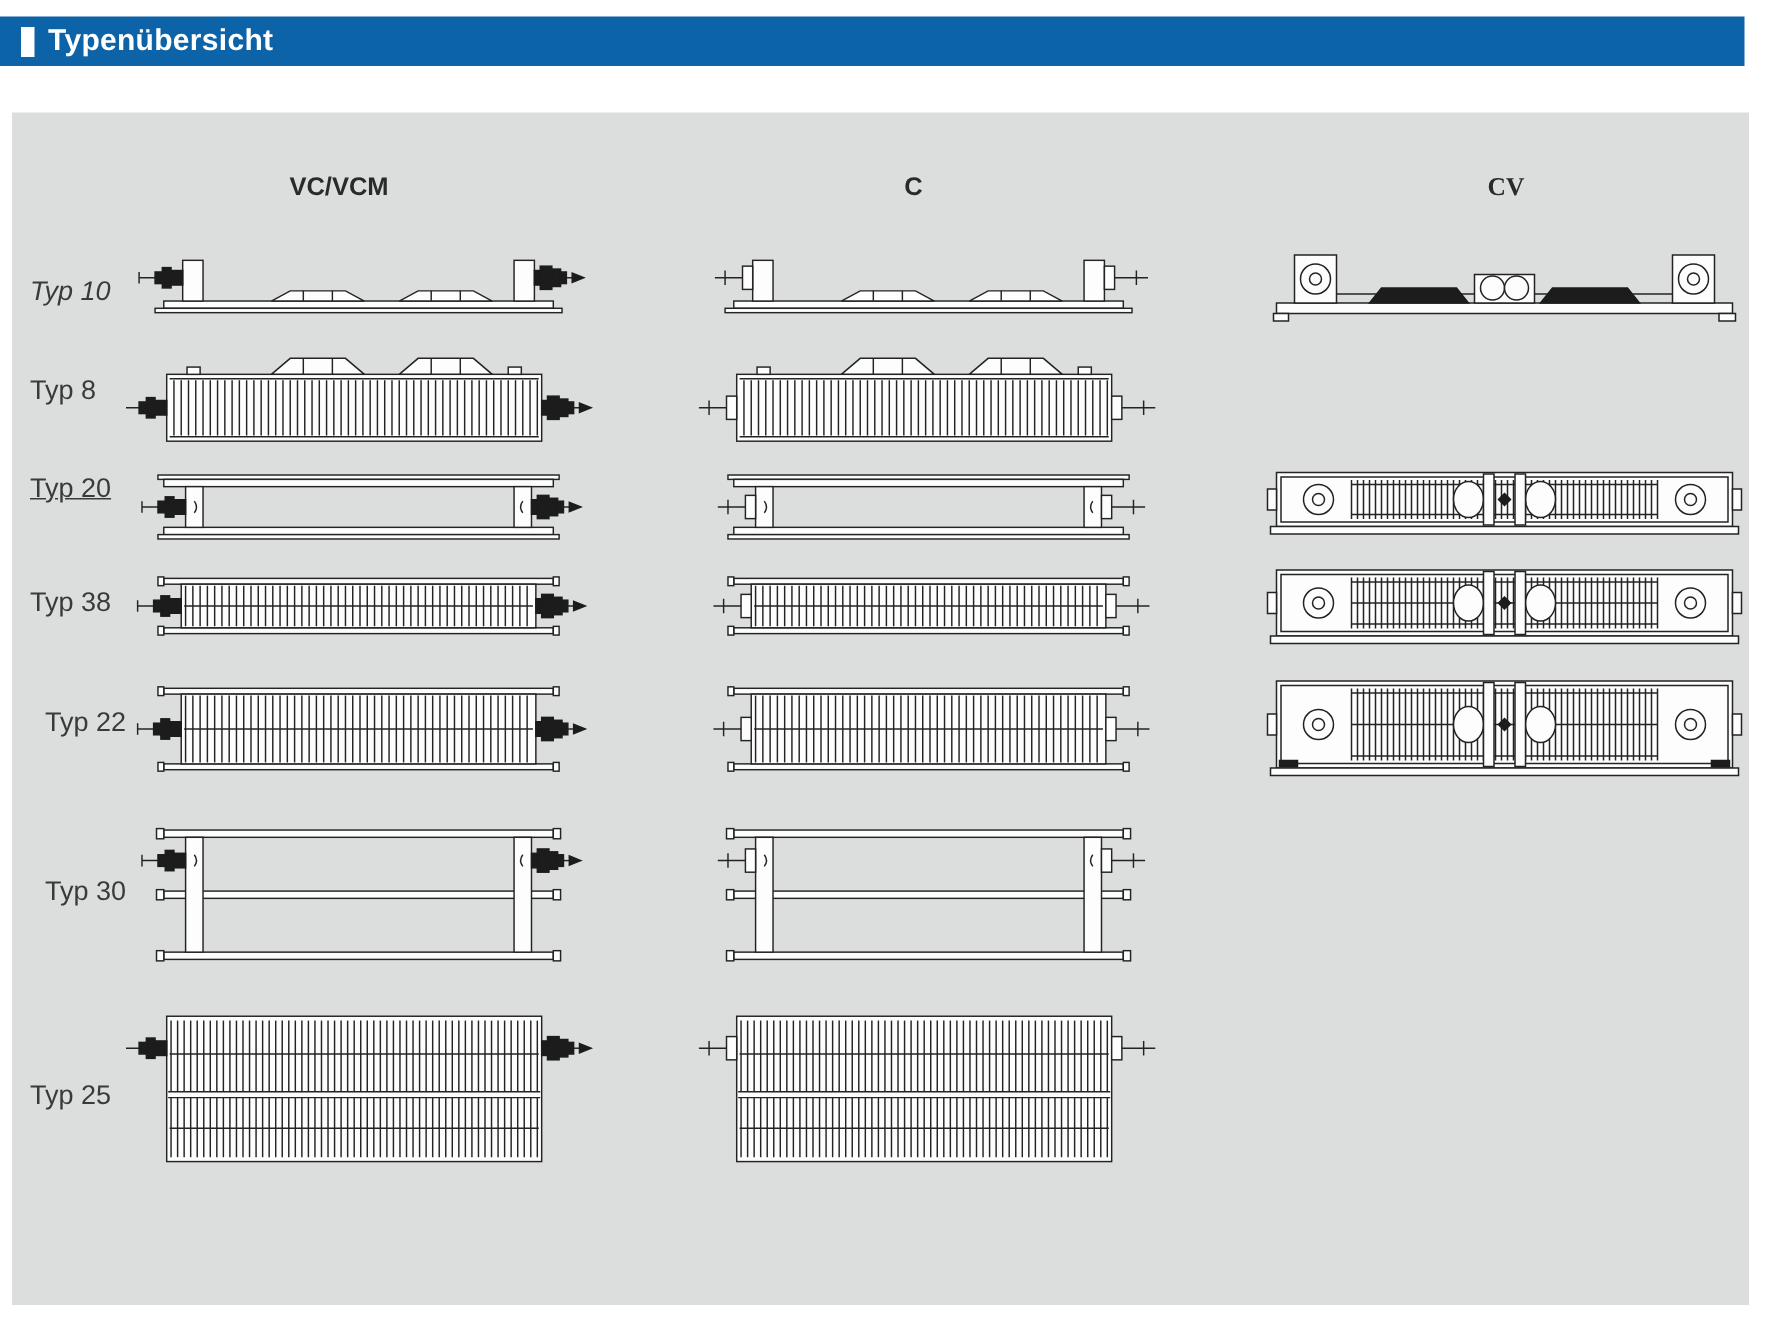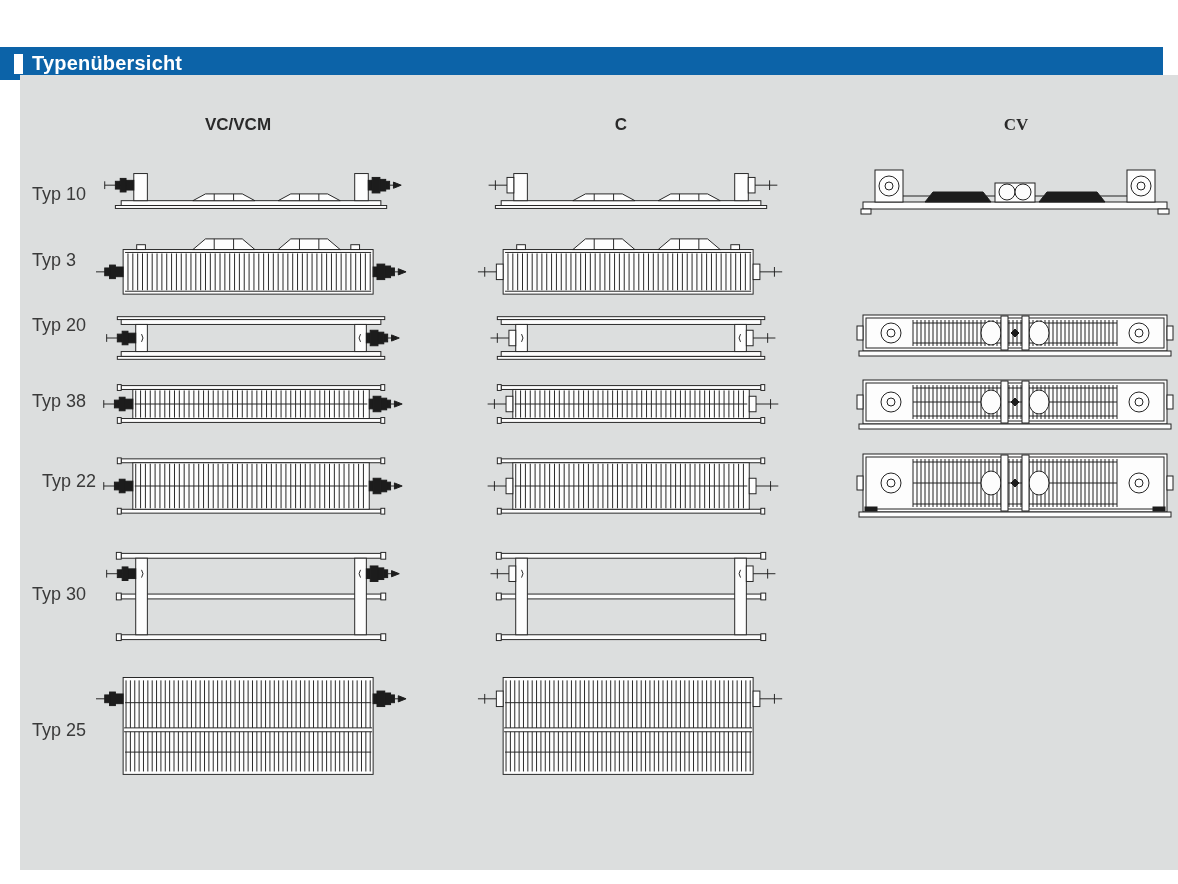--- a/index.html
+++ b/index.html
@@ -2,31 +2,31 @@
 <html><head>
 <meta charset="utf-8">
 <style>
   html,body{margin:0;padding:0;}
   body{
     width:1178px;height:884px;position:relative;background:#ffffff;
     font-family:"Liberation Sans","DejaVu Sans",sans-serif;overflow:hidden;
   }
   .header-bar{
     position:absolute;left:0;top:11px;width:1163px;height:33px;
-    background:#0c63a8;display:flex;align-items:center;margin-top:36px;
+    background:#0c63a8;display:flex;align-items:center;
   }
   .header-bullet{
     width:9px;height:20px;background:#ffffff;margin-left:14px;flex:0 0 auto;
   }
   .header-title{
     color:#ffffff;font-size:20px;font-weight:bold;margin-left:9px;
     letter-spacing:0.2px;
   }
   .panel{
-    position:absolute;left:20px;top:75px;width:1158px;height:795px;
+    position:absolute;left:8px;top:75px;width:1158px;height:795px;
     background:#dcdede;
   }
   .col-header{
     position:absolute;top:40px;width:200px;text-align:center;
     font-size:17px;font-weight:bold;color:#2a2a2a;
   }
   .row-label{
     position:absolute;left:12px;width:64px;font-size:18px;color:#3a3a3a;
   }
   .drawing{position:absolute;line-height:0;}
@@ -41,21 +41,21 @@
 
 <div class="header-bar">
   <div class="header-bullet"></div>
   <div class="header-title">Typenübersicht</div>
 </div>
 
 <div class="panel">
   <div class="col-header" style="left:118px;">VC/VCM</div>
   <div class="col-header" style="left:501px;">C</div>
   <div class="col-header" style="left:896px;font-family:Liberation Serif, serif;">CV</div>
-<div class="row-label" style="top: 109px;">Typ 10</div>
+<div class="row-label" style="top: 109px; font-style: italic;">Typ 10</div>
     <div class="drawing" style="left: 76px; top: 88px;"><svg width="312" height="56" viewBox="0 0 322 56">
         <rect class="wh" x="26" y="38" width="268" height="5"></rect>
         <rect class="wh" x="20" y="43" width="280" height="3"></rect>
         <path class="wh" d="M 100,38 L 113,31 H 151 L 164,38 Z"></path>
   <line x1="122" y1="31" x2="122" y2="38"></line>
   <line x1="142" y1="31" x2="142" y2="38"></line>
         <path class="wh" d="M 188,38 L 201,31 H 239 L 252,38 Z"></path>
   <line x1="210" y1="31" x2="210" y2="38"></line>
   <line x1="230" y1="31" x2="230" y2="38"></line>
         <rect class="wh" x="39" y="10" width="14" height="28"></rect>
@@ -101,21 +101,21 @@
         <circle cx="286" cy="28" r="10" stroke-width="3.4"></circle>
   <circle cx="286" cy="28" r="4" class="wh" stroke-width="1.1"></circle>
         <line x1="48" y1="38" x2="140" y2="38"></line>
         <line x1="180" y1="38" x2="272" y2="38"></line>
         <path class="dk" d="M 70,44 L 78,34 H 128 L 136,44 Z"></path>
         <path class="dk" d="M 184,44 L 192,34 H 242 L 250,44 Z"></path>
         <rect class="wh" x="140" y="25" width="40" height="19"></rect>
         <circle class="wh" cx="152" cy="34" r="8"></circle>
         <circle class="wh" cx="168" cy="34" r="8"></circle>
       </svg></div>
-    <div class="row-label" style="top: 175px;">Typ 3</div>
+    <div class="row-label" style="top: 175px;">Typ 8</div>
     <div class="drawing" style="left: 76px; top: 158px;"><svg width="312" height="68" viewBox="0 0 322 68">
         <rect class="wh" x="28" y="16" width="258" height="46"></rect>
         <line x1="30" y1="19" x2="284" y2="19"></line>
         <line x1="30" y1="59" x2="284" y2="59"></line>
         <line x1="33" y1="20" x2="33" y2="58" stroke-width="1.5"></line>
         <line x1="38" y1="20" x2="38" y2="58" stroke-width="0.75"></line>
         <line x1="43" y1="20" x2="43" y2="58" stroke-width="0.75"></line>
         <line x1="48" y1="20" x2="48" y2="58" stroke-width="0.75"></line>
         <line x1="53" y1="20" x2="53" y2="58" stroke-width="0.75"></line>
         <line x1="58" y1="20" x2="58" y2="58" stroke-width="1.5"></line>
@@ -247,21 +247,21 @@
         <path class="wh" d="M 188,16 L 201,5 H 239 L 252,16 Z"></path>
   <line x1="210" y1="5" x2="210" y2="16"></line>
   <line x1="230" y1="5" x2="230" y2="16"></line>
         <line x1="2" y1="39" x2="28" y2="39"></line>
   <line x1="9" y1="34" x2="9" y2="44"></line>
   <rect class="wh" x="21" y="31" width="7" height="16"></rect>
         <rect class="wh" x="286" y="31" width="7" height="16"></rect>
   <line x1="293" y1="39" x2="316" y2="39"></line>
   <line x1="308" y1="34" x2="308" y2="44"></line>
       </svg></div>
-    <div class="row-label" style="top: 240px;">Typ 20</div>
+    <div class="row-label" style="top: 240px; text-decoration: underline;">Typ 20</div>
     <div class="drawing" style="left: 76px; top: 231px;"><svg width="312" height="64" viewBox="0 0 322 64">
         <rect class="wh" x="22" y="10" width="276" height="3"></rect>
         <rect class="wh" x="26" y="13" width="268" height="5"></rect>
         <rect class="wh" x="26" y="46" width="268" height="5"></rect>
         <rect class="wh" x="22" y="51" width="276" height="3"></rect>
         <rect class="wh" x="41" y="18" width="12" height="28"></rect>
         <rect class="wh" x="267" y="18" width="12" height="28"></rect>
         <path d="M 47,28 q 3 4 0 8" fill="none"></path>
         <path d="M 273,28 q -3 4 0 8" fill="none"></path>
         <line x1="11" y1="32" x2="41" y2="32"></line>
@@ -767,21 +767,21 @@
         <ellipse class="wh" cx="136" cy="37" rx="10" ry="12"></ellipse>
         <ellipse class="wh" cx="184" cy="37" rx="10" ry="12"></ellipse>
         <rect class="wh" x="146" y="9" width="7" height="56"></rect>
         <rect class="wh" x="167" y="9" width="7" height="56"></rect>
         <polygon class="dk" points="160,33 164,37 160,41 156,37"></polygon>
         <circle cx="36" cy="37" r="10" stroke-width="3.4"></circle>
   <circle cx="36" cy="37" r="4" class="wh" stroke-width="1.1"></circle>
         <circle cx="284" cy="37" r="10" stroke-width="3.4"></circle>
   <circle cx="284" cy="37" r="4" class="wh" stroke-width="1.1"></circle>
       </svg></div>
-    <div class="row-label" style="top: 509px;">Typ 30</div>
+    <div class="row-label" style="top: 509px; text-align: right;">Typ 30</div>
     <div class="drawing" style="left: 76px; top: 467px;"><svg width="312" height="108" viewBox="0 0 322 108">
         <rect class="wh" x="26" y="10" width="268" height="5"></rect>
         <rect class="wh" x="21" y="9" width="5" height="7"></rect>
         <rect class="wh" x="294" y="9" width="5" height="7"></rect>
         <rect class="wh" x="26" y="52" width="268" height="5"></rect>
         <rect class="wh" x="21" y="51" width="5" height="7"></rect>
         <rect class="wh" x="294" y="51" width="5" height="7"></rect>
         <rect class="wh" x="26" y="94" width="268" height="5"></rect>
         <rect class="wh" x="21" y="93" width="5" height="7"></rect>
         <rect class="wh" x="294" y="93" width="5" height="7"></rect>

